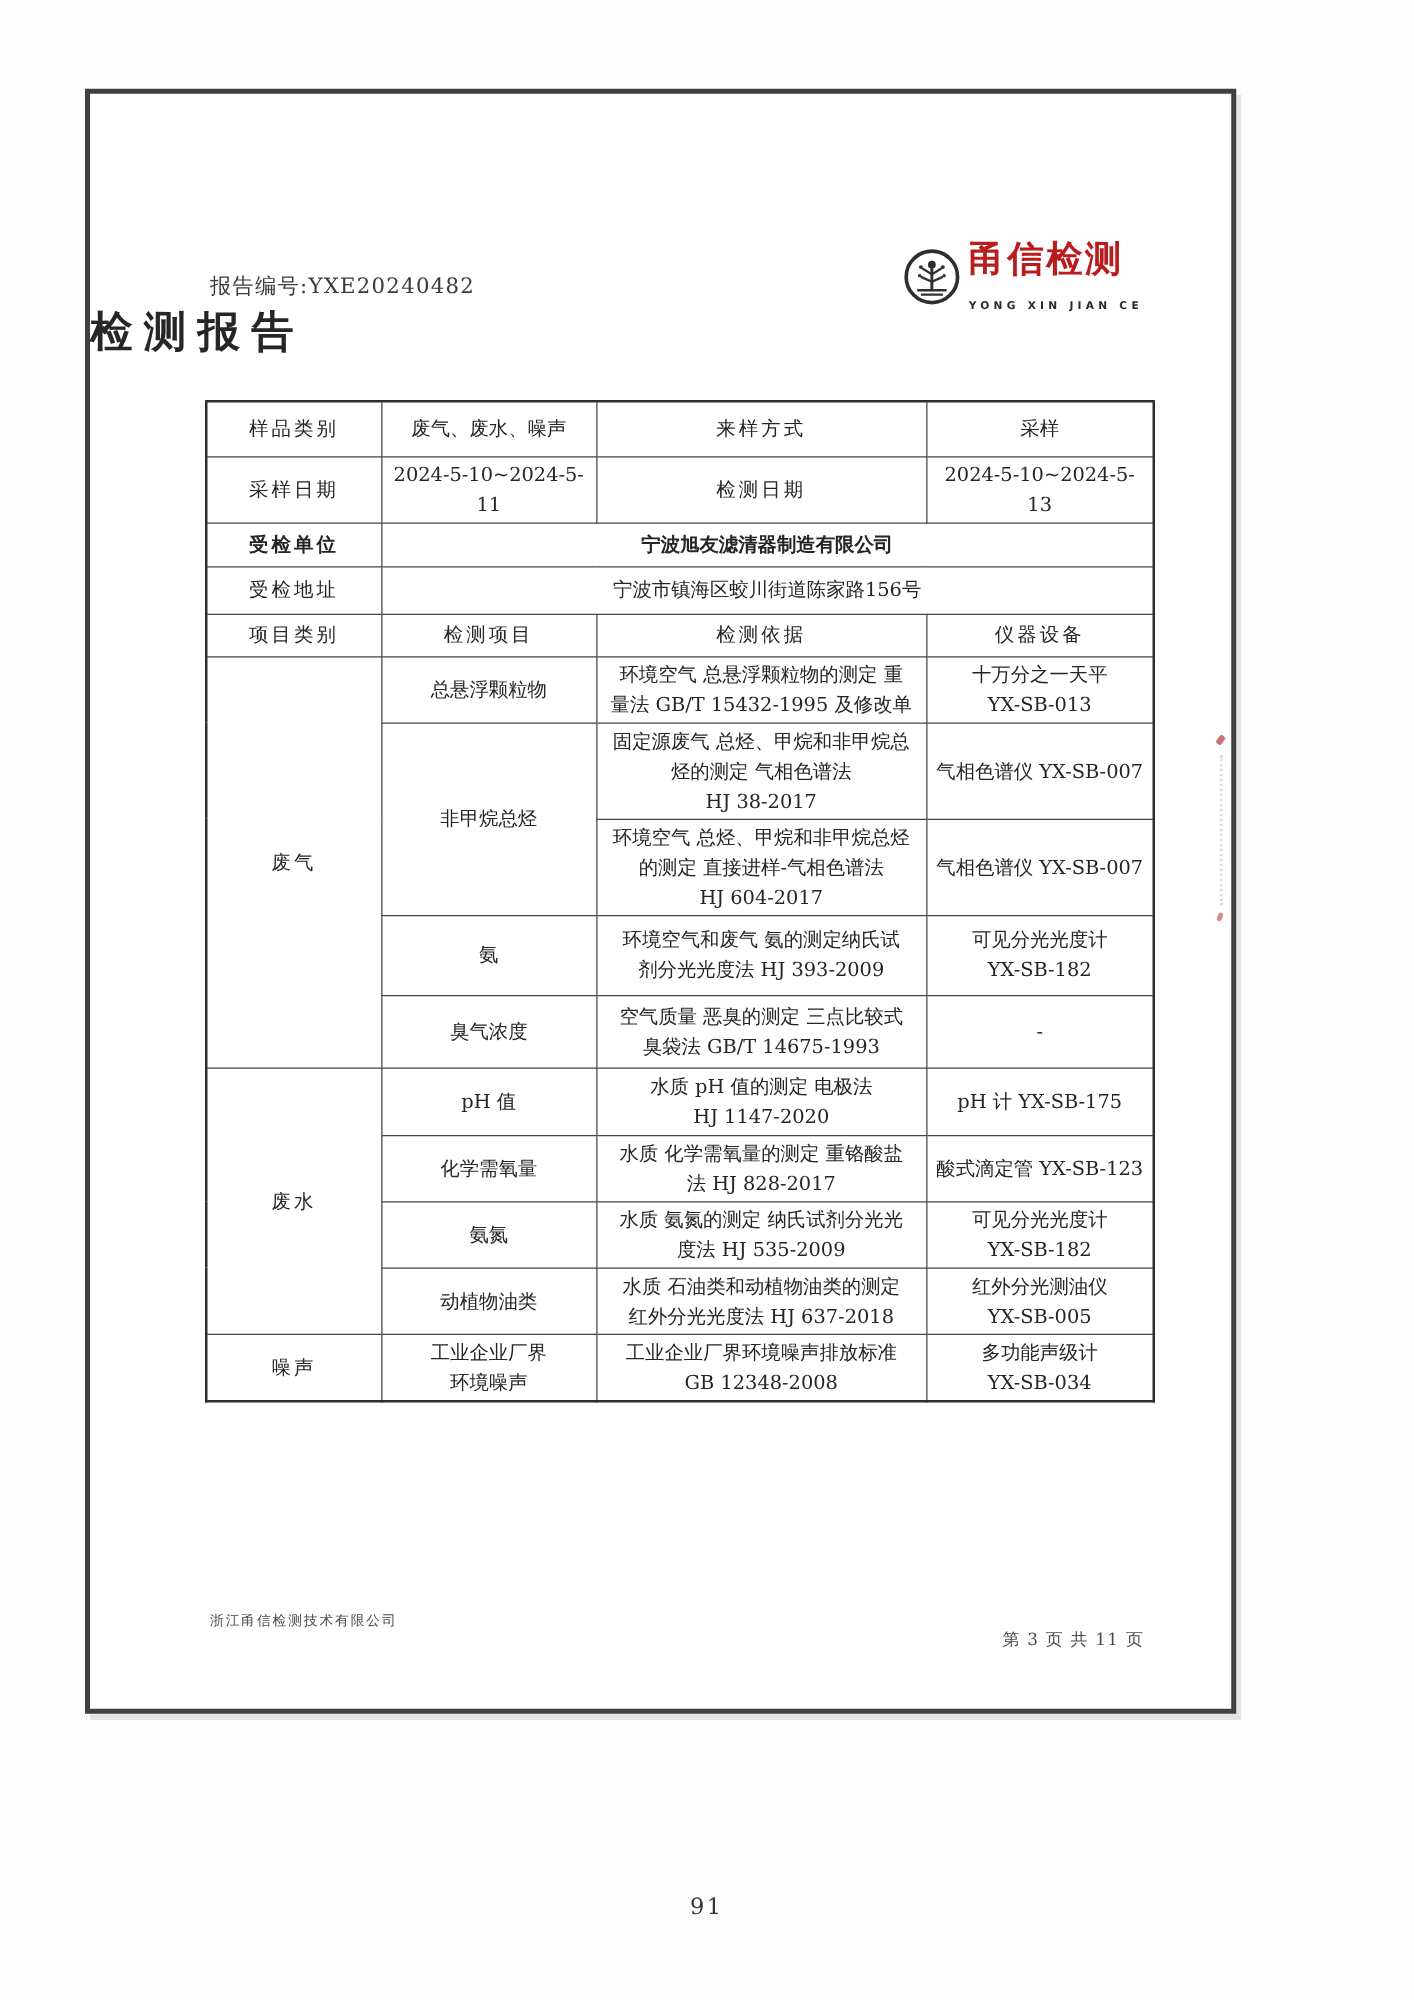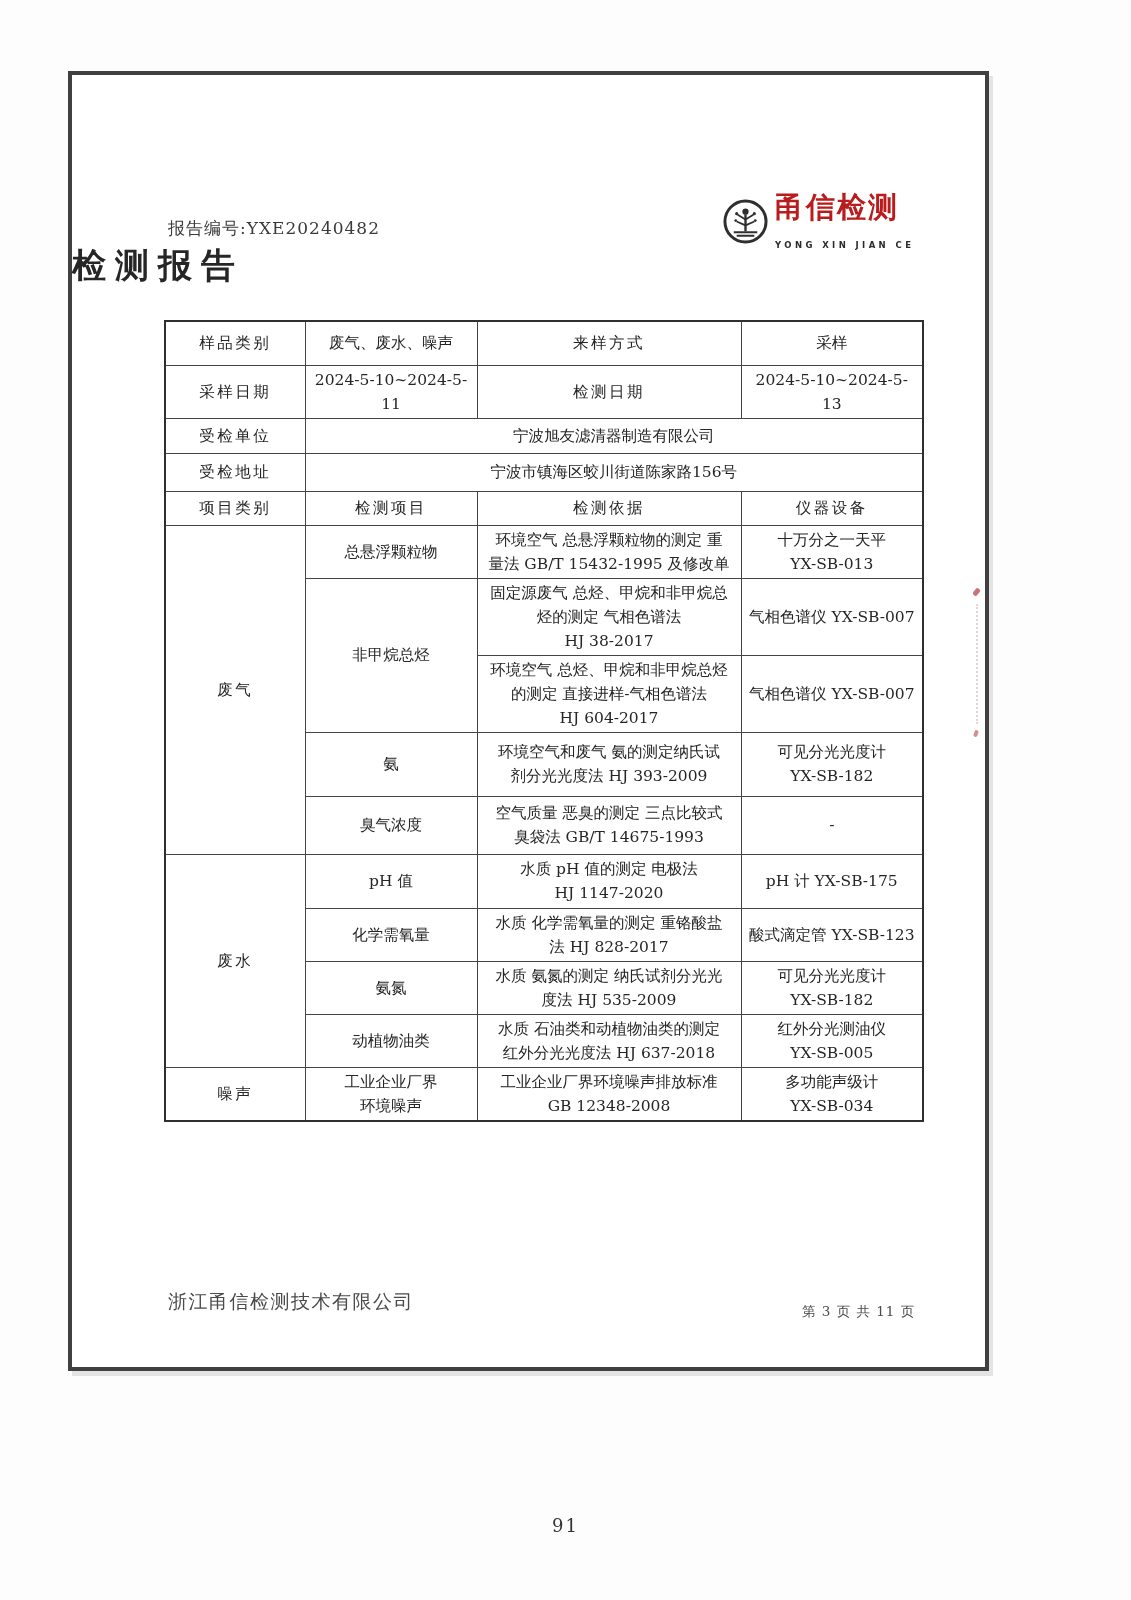--- a/index.html
+++ b/index.html
@@ -49,28 +49,28 @@
   }
   table.report td {
     border:1.5px solid #454545;
     text-align:center; vertical-align:middle;
     padding:2px 6px;
     font-size:15.5px; line-height:1.55; color:#252525;
   }
   td.lab { letter-spacing:2.5px; }
   td.ml  { white-space:pre-line; }
   td.basis { font-size:15px; }
-  tr.r1  { height:44px; } tr.r2  { height:40px; } tr.r3  { height:35px; }
+  tr.r1  { height:44px; } tr.r2  { height:40px; } tr.r3  { height:35px;font-weight:bold; }
   tr.r4  { height:38px; } tr.r5  { height:34px; } tr.r6  { height:48px; }
   tr.r7  { height:70px; } tr.r8  { height:72px; } tr.r9  { height:64px; }
   tr.r10 { height:58px;padding-left:11px; } tr.r11 { height:54px; } tr.r12 { height:45px; }
   tr.r13 { height:46px;padding-left:42px; } tr.r14 { height:46px; } tr.r15 { height:48px; }
   .footer-company {
     position:absolute; left:96px; top:1214px;
-    font-size:19px; letter-spacing:1.5px; color:#4a4a4a;
+    font-size:11px; letter-spacing:1.5px; color:#4a4a4a;
   }
   .footer-page {
     position:absolute; left:730px; top:1228px;
     font-size:13.5px; letter-spacing:1px; color:#4a4a4a;
   }
   .red-mark { position:absolute; background:#b5464b; opacity:.75; border-radius:2px; }
   .red-mark.m1 { left:974px; top:588px; width:5px; height:8px; transform:rotate(38deg); }
   .red-mark.m2 { left:974px; top:730px; width:4px; height:7px; transform:rotate(20deg); opacity:.6; }
   .red-dotline {
     position:absolute; left:976px; top:604px; height:120px; width:0;

